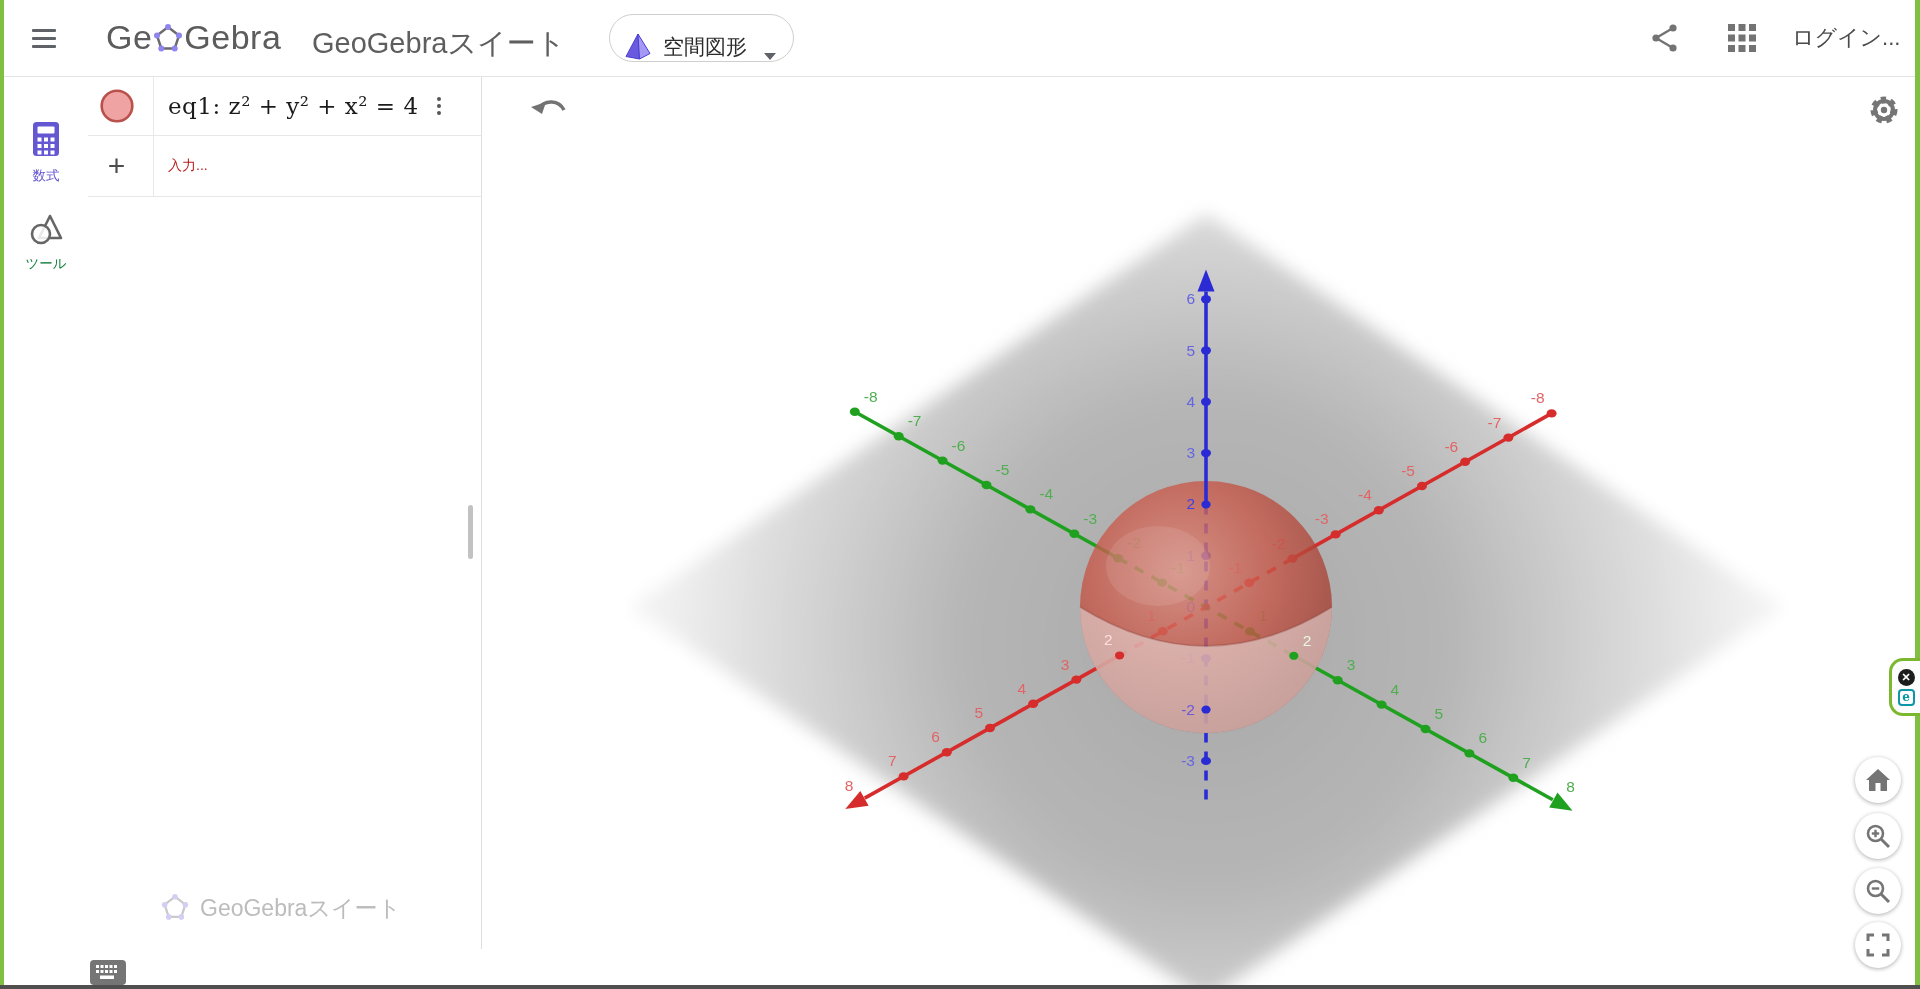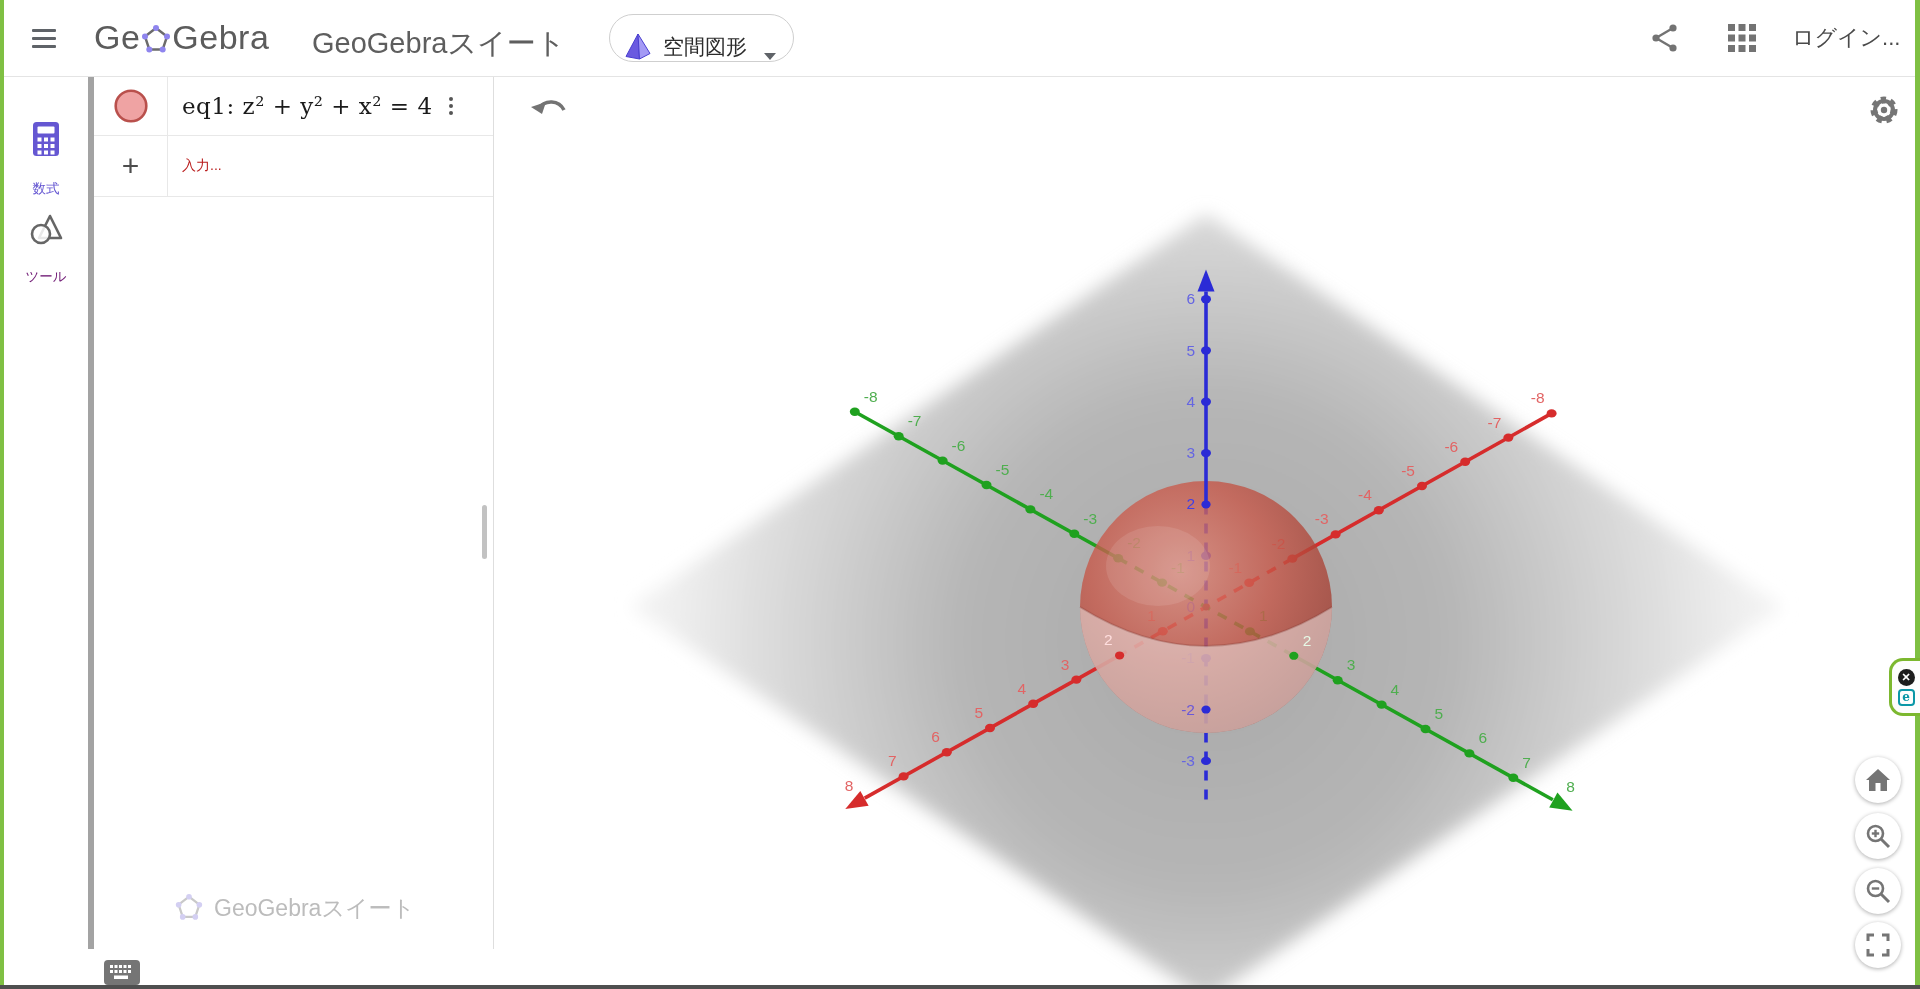--- a/index.html
+++ b/index.html
@@ -8,40 +8,40 @@
   
   .frame-left{position:absolute;left:0;top:0;width:4px;height:985px;background:#7fc043;z-index:60}
   .frame-right{position:absolute;right:0;top:0;width:5px;height:985px;background:#7fc043;z-index:60}
   .frame-bottom{position:absolute;left:0;top:985px;width:1920px;height:4px;background:#4f4f4f;z-index:62}
 
   
   header{position:absolute;left:0;top:0;width:1920px;height:76px;background:#fff;
          border-bottom:1px solid #e4e4e4;z-index:40}
   .hamburger{position:absolute;left:32px;top:27px;width:26px;height:22px;background:none;border:none;cursor:pointer;padding:0}
   .hamburger span{display:block;width:24px;height:3px;background:#5f6368;margin:0 0 5px 0;border-radius:1px}
-  .logo{position:absolute;left:94px;top:18px;display:flex;align-items:flex-end;
+  .logo{position:absolute;left:106px;top:18px;display:flex;align-items:center;
         font-size:34px;color:#5c5c5c;font-weight:500;letter-spacing:.5px;cursor:pointer}
   .app-title{position:absolute;left:312px;top:24px;font-size:29px;color:#5e5e5e}
   .pill{position:absolute;left:609px;top:14px;height:48px;box-sizing:border-box;background:#fff;
         border:1px solid #cfcfcf;border-radius:24px;display:flex;align-items:flex-end;
         padding:0 16px 0 13px;gap:10px;cursor:pointer}
   .pill .plabel{font-size:21px;color:#2b2b2b}
   .iconbtn{position:absolute;background:none;border:none;padding:0;cursor:pointer}
   .login{position:absolute;left:1786px;top:22px;font-size:22px;color:#4a4a4a;background:none;border:none;cursor:pointer;white-space:nowrap}
 
   
   .rail{position:absolute;left:4px;top:76px;width:84px;height:909px;background:#fff;z-index:30}
   .rail-item{position:absolute;left:0;width:84px;text-align:center;cursor:pointer}
-  .rail-item .rlabel{display:block;margin-top:16px;font-size:13.5px}
+  .rail-item .rlabel{display:block;margin-top:3px;font-size:13.5px}
   .rail-item.active .rlabel{color:#6557d2}
-  .rail-item.inactive .rlabel{color:#701a75}
-
-  
-  .algebra{position:absolute;left:88px;top:76px;width:406px;height:873px;background:#fff;box-sizing:border-box;
-           border-left:6px solid #a3a3a3;border-right:1px solid #dedede;z-index:20}
+  .rail-item.inactive .rlabel{color:#15803d}
+
+  
+  .algebra{position:absolute;left:76px;top:76px;width:406px;height:873px;background:#fff;box-sizing:border-box;
+           border-left:4px solid #a3a3a3;border-right:1px solid #dedede;z-index:20}
   .arow{position:relative;display:flex;border-bottom:1px solid #e8e8e8;height:59px}
   .arow.input{height:60px}
   .acell-left{width:74px;box-sizing:border-box;border-right:1px solid #e8e8e8;display:flex;align-items:center;justify-content:center;flex:none}
   .acell-main{flex:1;display:flex;align-items:center;padding-left:14px;position:relative}
   .expr{font-family:"DejaVu Serif",serif;font-size:23px;color:#1b1b1b;letter-spacing:.5px}
   .kebab{position:absolute;right:36px;top:50%;transform:translateY(-50%);background:none;border:none;cursor:pointer;padding:4px}
   .kebab i{display:block;width:4px;height:4px;border-radius:50%;background:#555;margin:3px auto}
   .plusbtn{font-size:30px;font-weight:300;color:#4d4d4d;cursor:pointer;line-height:1}
   .placeholder{font-size:14px;color:#b91c1c}
   .scrollthumb{position:absolute;left:388px;top:429px;width:5px;height:54px;background:#c2c2c2;border-radius:3px;cursor:pointer}

